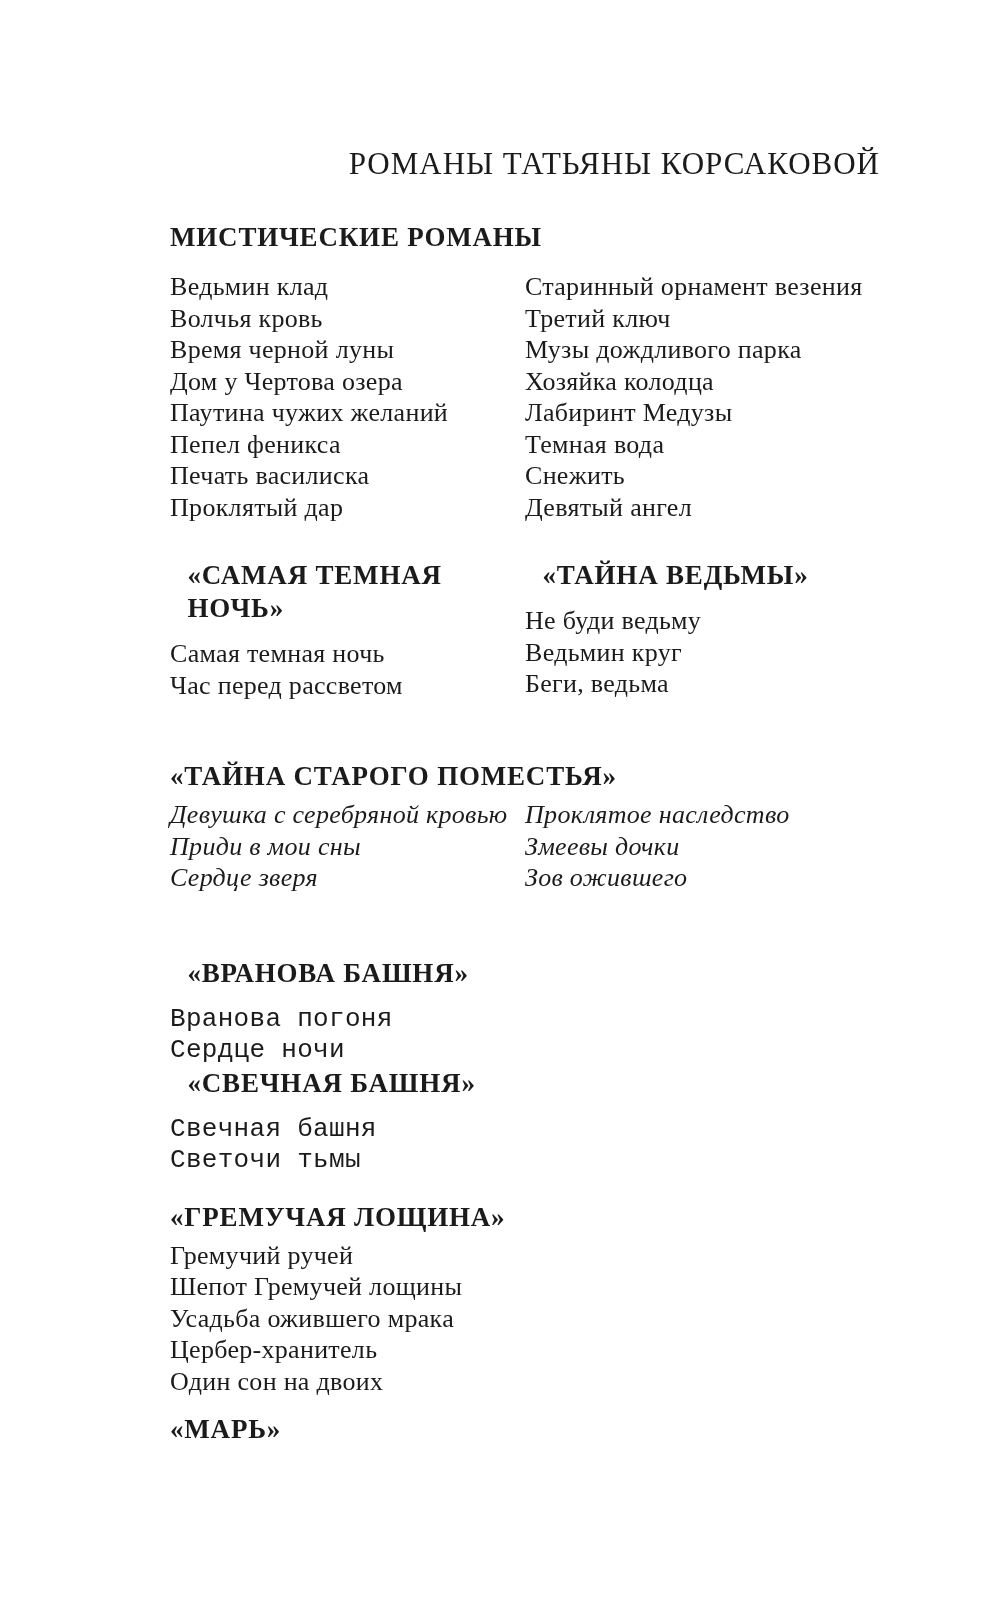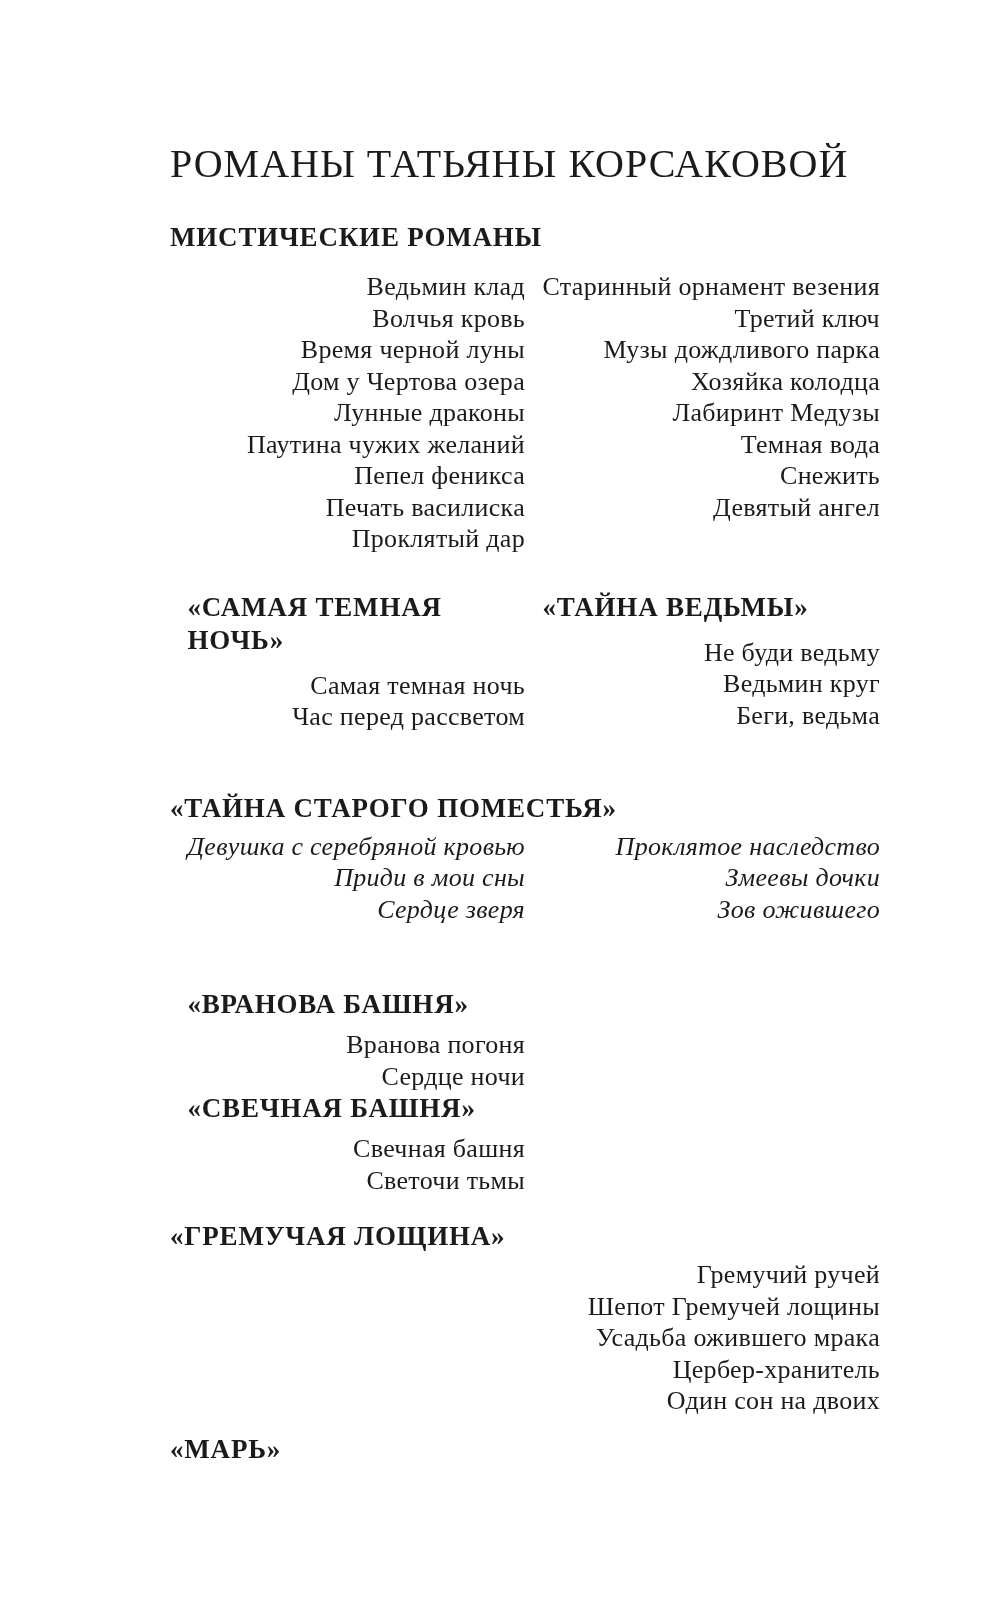--- a/index.html
+++ b/index.html
@@ -14,24 +14,24 @@
     margin: 0 auto;
     background: #ffffff;
     color: #1b1b1b;
     font-family: "Liberation Serif", "DejaVu Serif", serif;
     box-sizing: border-box;
     padding: 143px 120px 40px 170px;
     overflow: hidden;
   }
   .page-title {
     margin: 0;
-    font-size: 40px;
+    font-size: 31px;
     line-height: 42px;
     font-weight: normal;
-    text-align: left;
+    text-align: right;
     letter-spacing: 1px;
     white-space: nowrap;
   }
   .series-heading {
     margin: 0;
     font-size: 27px;
     line-height: 33px;
     font-weight: bold;
     text-align: left;
     letter-spacing: 0.8px;
@@ -48,52 +48,51 @@
   }
   .col {
     width: 50%;
     box-sizing: border-box;
   }
   .book-list { text-align: center; }
   .book-line {
     font-size: 26px;
     line-height: 31.5px;
     letter-spacing: 0.3px;
-    text-align: right;
+    text-align: left;
     white-space: nowrap;
   }
   
   .mystic-books   { margin-top: 20px; }
   .row-night      { margin-top: 36px; }
   .row-night .book-list { margin-top: 13px; }
   .heading-manor  { margin-top: 59px; }
   .manor-books    { margin-top: 6px; font-style: italic; }
   .row-towers     { margin-top: 63px; flex-direction: column; }
-  .row-towers .book-list { margin-top: 8px; }
+  .row-towers .book-list { margin-top: 14px; font-family: Liberation Mono, monospace; }
   .heading-hollow { margin-top: 24px; }
   .hollow-books   { margin-top: 6px; }
   .heading-mar    { margin-top: 16px; }
   .mar-books      { margin-top: 4px; }
 </style>
 </head>
 <body>
 
 <div class="page">
 
   <h1 class="page-title">РОМАНЫ ТАТЬЯНЫ КОРСАКОВОЙ</h1>
 
   <h2 class="series-heading mystic">МИСТИЧЕСКИЕ РОМАНЫ</h2>
 
   <div class="two-col mystic-books">
     <div class="col book-list">
       <div class="book-line">Ведьмин клад</div>
       <div class="book-line">Волчья кровь</div>
       <div class="book-line">Время черной луны</div>
       <div class="book-line">Дом у Чертова озера</div>
-      <div class="book-line">Лунные драконы</div>
       <div class="book-line">Паутина чужих желаний</div>
       <div class="book-line">Пепел феникса</div>
       <div class="book-line">Печать василиска</div>
       <div class="book-line">Проклятый дар</div>
     </div>
     <div class="col book-list">
       <div class="book-line">Старинный орнамент везения</div>
       <div class="book-line">Третий ключ</div>
       <div class="book-line">Музы дождливого парка</div>
       <div class="book-line">Хозяйка колодца</div>

